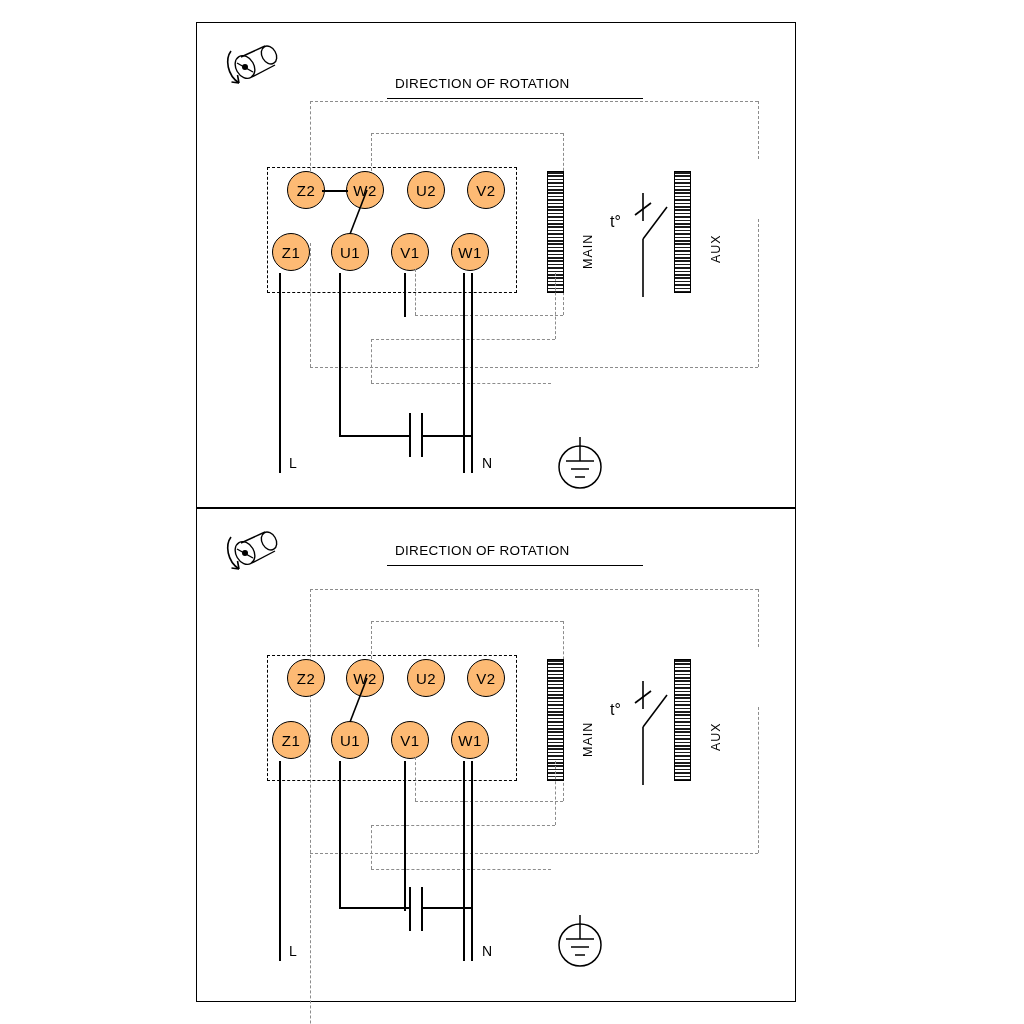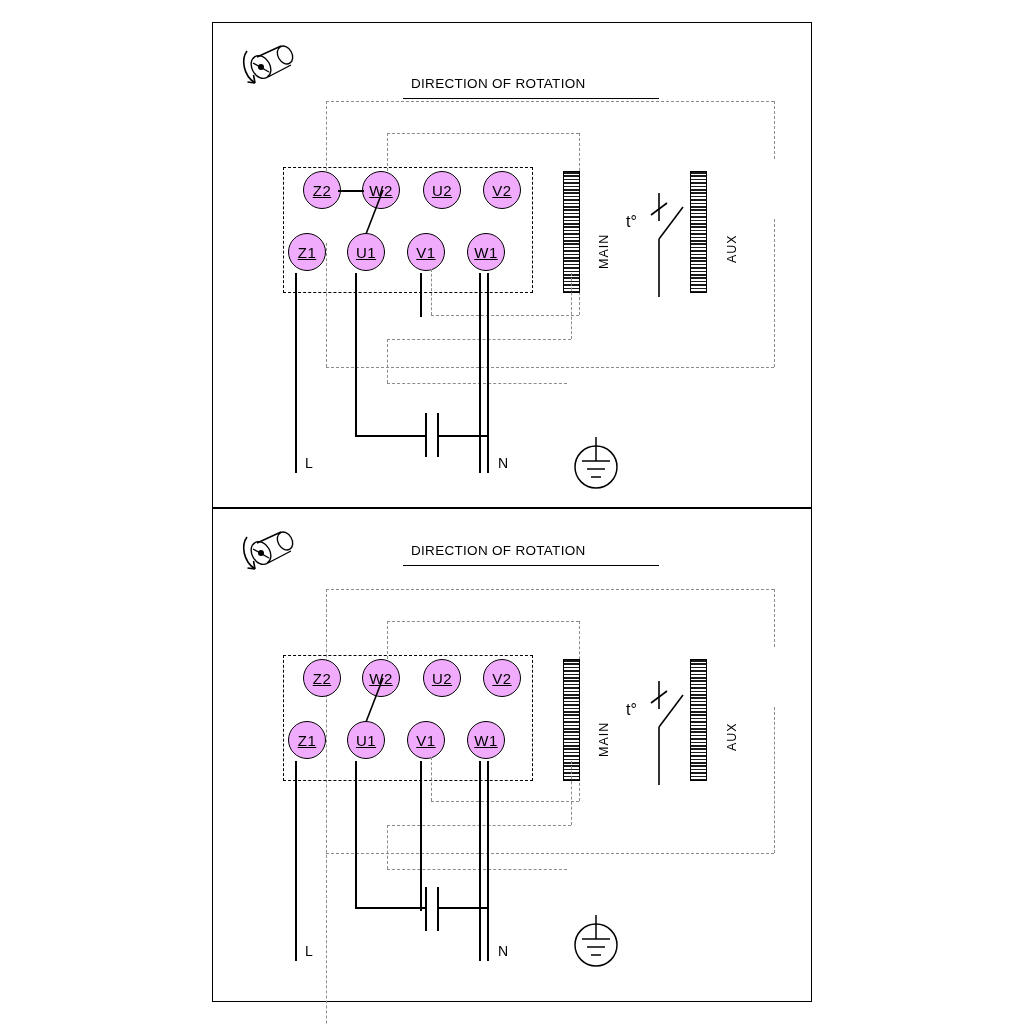--- a/index.html
+++ b/index.html
@@ -10,21 +10,21 @@
   }
   #root {
     position: relative;
     width: 1024px;
     height: 1024px;
     background: #ffffff;
     overflow: hidden;
   }
   .panel {
     position: absolute;
-    left: 212px;
+    left: 196px;
     width: 600px;
     border: 1.5px solid #000;
     box-sizing: border-box;
     background: #fff;
   }
   #panel-top { top: 22px; height: 486px; }
   #panel-bottom { top: 508px; height: 494px; }
 
   .panel-inner {
     position: absolute;
@@ -59,28 +59,27 @@
     border: 1.4px dashed #000;
     box-sizing: border-box;
   }
   .term {
     position: absolute;
     width: 38px;
     height: 38px;
     border-radius: 50%;
     border: 1.5px solid #000;
     box-sizing: border-box;
-    background: #f0abfc;
+    background: #fdba74;
     font-size: 15px;
     letter-spacing: 0.5px;
     display: flex;
     align-items: center;
     justify-content: center;
     color: #000;
-    text-decoration: underline;
   }
 
   
   .cap {
     position: absolute;
     width: 17px;
     background: repeating-linear-gradient(
       180deg,
       #1a1a1a 0px, #1a1a1a 1.6px,
       #ffffff 1.6px, #ffffff 3.4px

